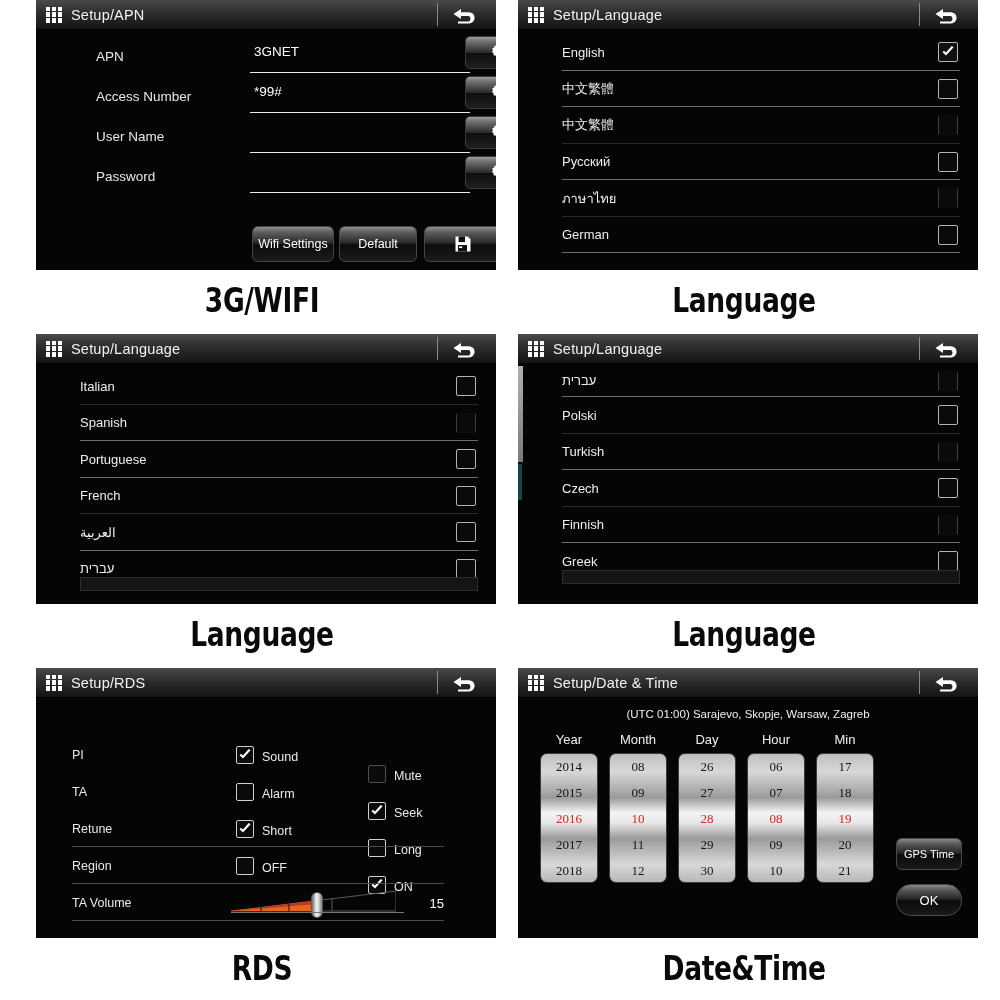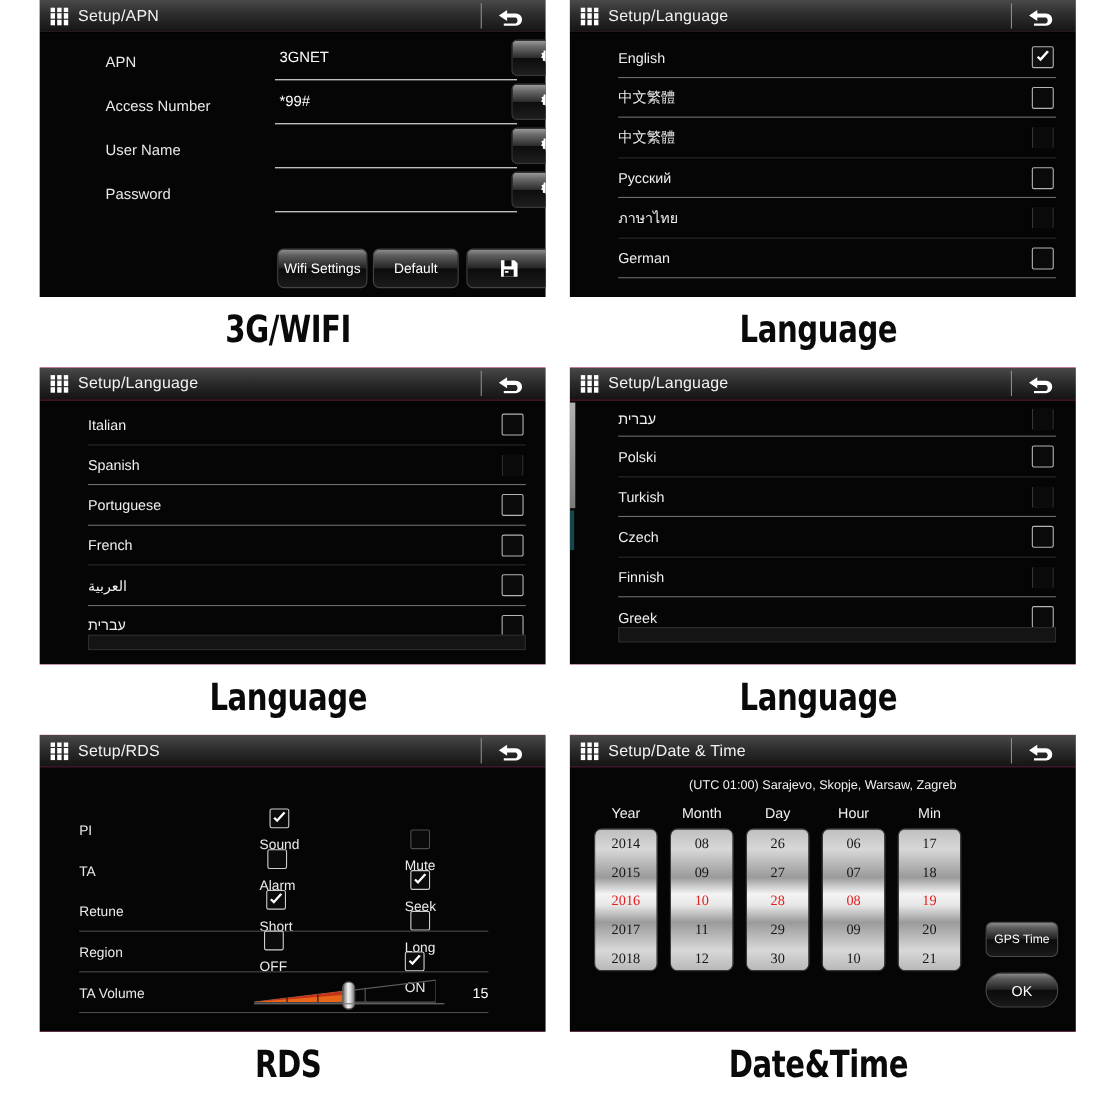--- a/index.html
+++ b/index.html
@@ -12,21 +12,21 @@
   .sheet {
     position: relative;
     width: 1000px; height: 1000px;
     background: #ffffff;
   }
 
   
   .panel {
     position: absolute;
     width: 460px; height: 270px;
-    background: #ec4899;
+    background: #0c4a6e;
     overflow: hidden;
   }
   .panel.left  { left: 36px; }
   .panel.right { left: 518px; }
   .row1 { top: 0px; }
   .row2 { top: 334px; }
   .row3 { top: 668px; }
 
   .titlebar {
     position: relative;
@@ -164,21 +164,21 @@
     background: #4a4a4a;
   }
   .rds-row.noline::after { background: transparent; }
   .rds-name {
     position: absolute; left: 36px; top: 50%;
     transform: translateY(-50%);
     color: #e9e9e9; font-size: 12.5px;
   }
   .rds-opt {
     position: absolute; top: 50%; transform: translateY(-50%);
-    display: flex; align-items: center; gap: 8px; flex-direction: column;
+    display: flex; align-items: flex-end; gap: 8px;
   }
   .rds-opt.a { left: 200px; }
   .rds-opt.b { left: 332px; margin-top: 19px; }
   .rds-opt span { color: #ebebeb; font-size: 12.5px; }
   .rbox {
     position: relative;
     width: 18px; height: 18px;
     border: 1px solid #cfcfcf;
     border-radius: 2px;
     background: #0b0b0b;

